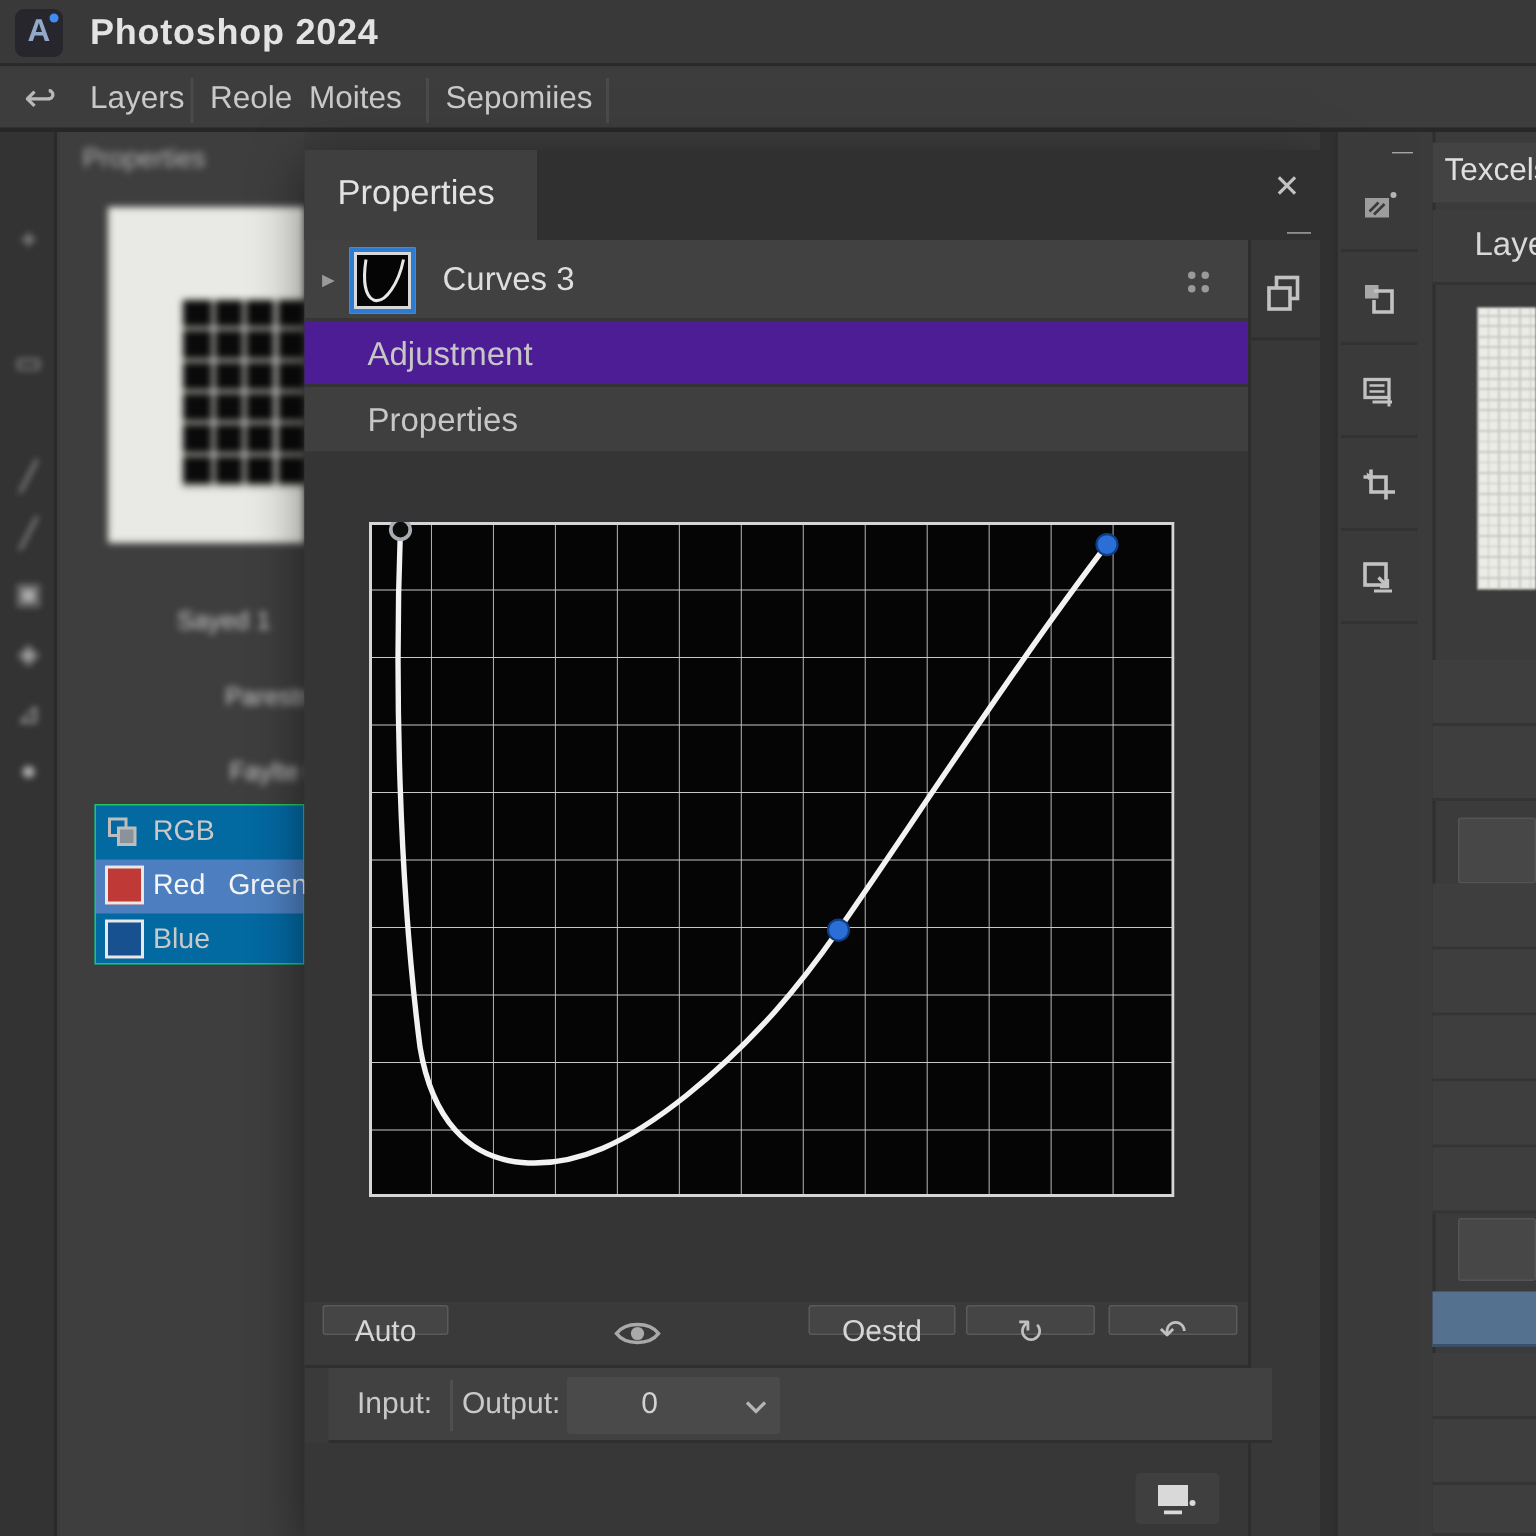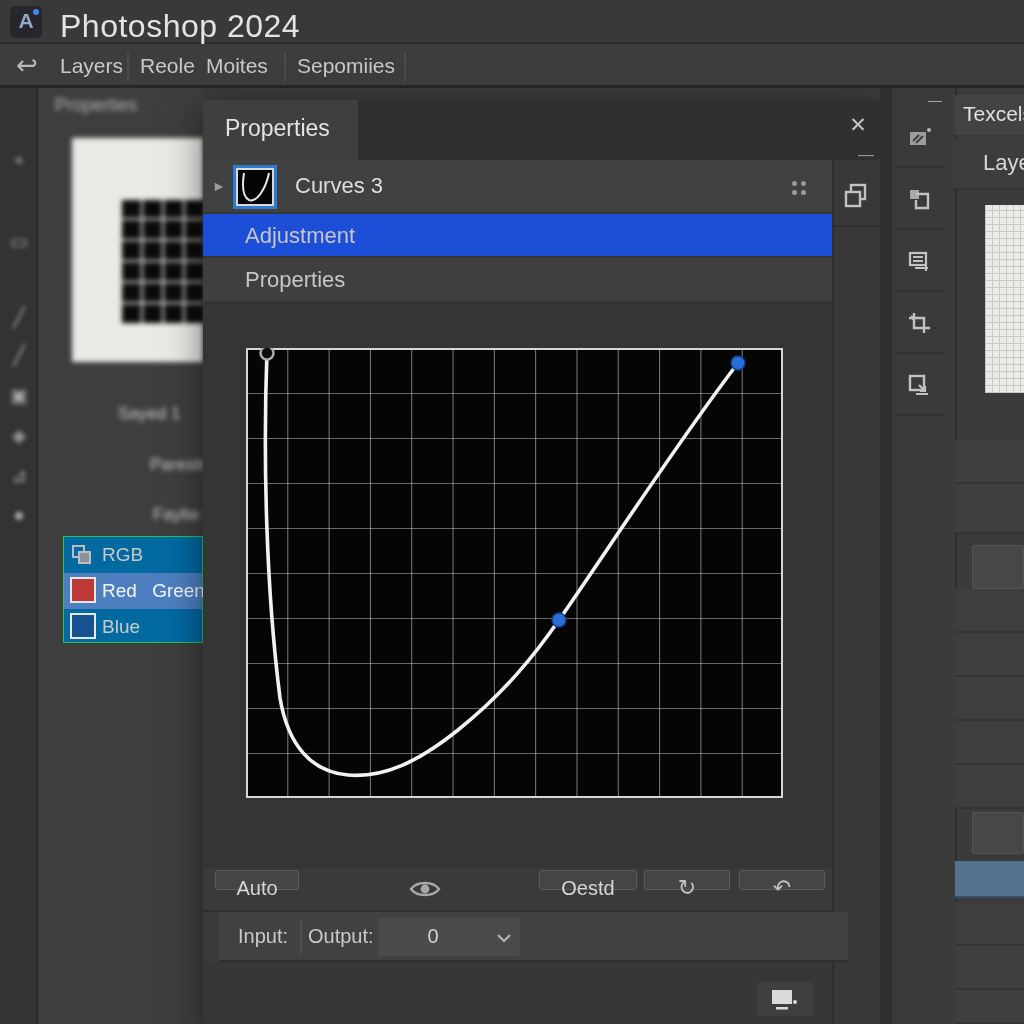--- a/index.html
+++ b/index.html
@@ -10,21 +10,21 @@
     background:#3b3b3b; color:#cccccc;
   }
   .abs { position:absolute; }
   .txt { white-space:nowrap; }
 
   
   .title-bar { left:0; top:0; width:1024px; height:44px; background:#393939; border-bottom:2px solid #2b2b2b; }
   .logo { left:10px; top:6px; width:32px; height:32px; background:#26262c; border-radius:6px;
           color:#93a9c9; font-size:21px; font-weight:bold; text-align:center; line-height:30px; }
   .logo-dot { right:3px; top:3px; width:6px; height:6px; border-radius:50%; background:#3f8cf3; position:absolute; }
-  .app-title { left:60px; top:8px; font-size:32px; font-weight:normal; color:#e3e3e3; letter-spacing:0.5px; }
+  .app-title { left:60px; top:8px; font-size:24px; font-weight:bold; color:#e3e3e3; letter-spacing:0.5px; }
   .menu-bar { left:0; top:46px; width:1024px; height:42px; background:#3d3d3d; border-bottom:3px solid #272727; }
   .back-ic { left:16px; top:4px; font-size:26px; color:#b9b9b9; }
   .menu-item { top:8px; font-size:21px; color:#c9c9c9; }
   .menu-sep { top:6px; width:2px; height:30px; background:#4b4b4b; }
 
   
   .tool-strip { left:0; top:88px; width:38px; height:936px; background:#333333; border-right:2px solid #2a2a2a; }
   .tool-ic { left:7px; width:24px; text-align:center; color:#a9a9a9; font-size:19px; filter:blur(2px); }
 
   
@@ -54,21 +54,21 @@
   .substrip-div { left:834px; top:225px; width:46px; height:2px; background:#2f2f2f; }
 
   .curves-row { left:203px; top:160px; width:629px; height:54px; background:#414141; border-bottom:2px solid #363636; }
   .expand-tri { left:212px; top:178px; font-size:14px; color:#9a9a9a; }
   .curves-thumb { left:233px; top:165px; width:44px; height:44px; border:3px solid #2e7cd1; background:#d8d8d8; padding:2px; }
   .curves-thumb svg { display:block; background:#050505; }
   .curves-name { left:295px; top:173px; font-size:22px; color:#dedede; }
   .dots-ic { left:792px; top:181px; width:5px; height:5px; background:#9a9a9a; border-radius:50%;
              box-shadow:9px 0 0 #9a9a9a, 0 9px 0 #9a9a9a, 9px 9px 0 #9a9a9a; }
 
-  .adj-row { left:203px; top:214px; width:629px; height:44px; background:#1d4ed8; border-bottom:2px solid #333333; }
+  .adj-row { left:203px; top:214px; width:629px; height:44px; background:#4c1d95; border-bottom:2px solid #333333; }
   .prop-row { left:203px; top:258px; width:629px; height:43px; background:#3f3f3f; }
   .section-label { position:absolute; left:42px; top:9px; font-size:22px; color:#c6c6c6; }
 
   .graph-section { left:203px; top:301px; width:629px; height:567px; background:#353535; }
   .graph-box { left:246px; top:348px; width:537px; height:450px; }
 
   .btn-row { left:203px; top:868px; width:629px; height:44px; background:#3a3a3a; border-bottom:2px solid #2f2f2f; }
   .pbtn { position:absolute; top:2px; height:20px; background:#454545; border:1px solid #5a5a5a; border-radius:2px;
           color:#d6d6d6; font-size:20px; text-align:center; line-height:34px; }
   .icbtn-glyph { font-size:22px; color:#c0c0c0; }

